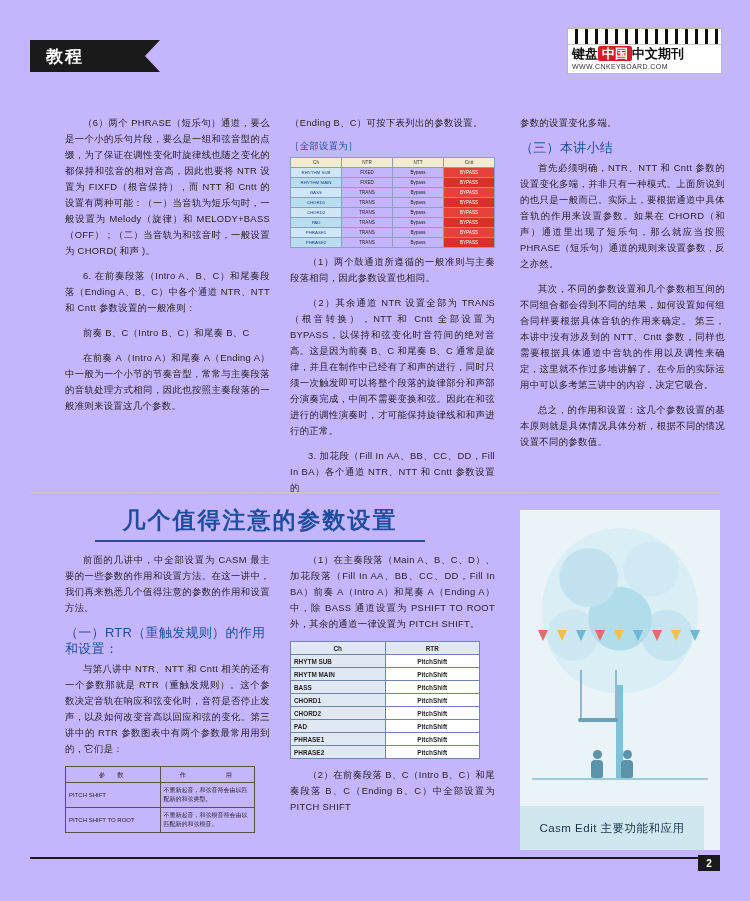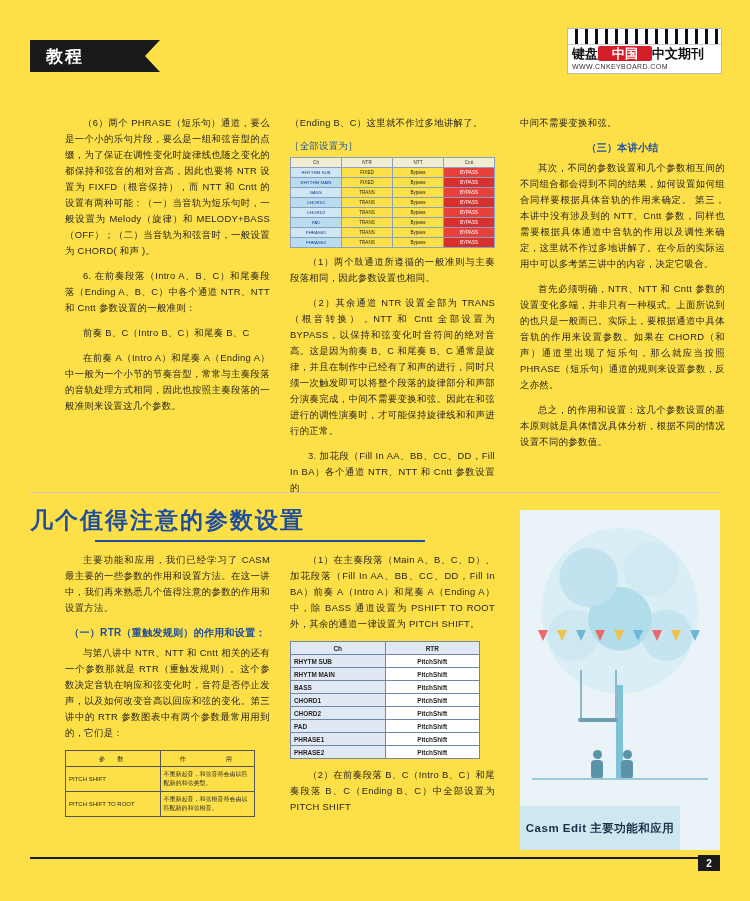--- a/index.html
+++ b/index.html
@@ -7,21 +7,21 @@
   body {
     width:750px; height:901px;
     background:#ffffff;
     font-family:"Liberation Sans", sans-serif;
     color:#231f20;
     position:relative;
     overflow:hidden;
   }
   .page {
     position:absolute; left:0; top:0; width:750px; height:901px;
-    background:#fde047;
+    background:#c4b5fd;
   }
   
   .header-band {
     position:absolute; left:30px; top:40px; width:115px; height:32px;
     background:#1a1a1a;
   }
   .header-band .tri {
     position:absolute; right:-15px; top:0; width:0; height:0;
     border-top:16px solid #1a1a1a;
     border-bottom:16px solid #1a1a1a;
@@ -41,21 +41,21 @@
     background:
       repeating-linear-gradient(to right,#fff 0 7px,#111 7px 10px);
     border-bottom:1px solid #ccc;
   }
   .logo-main {
     position:absolute; left:4px; top:16px; width:147px; height:18px;
     font-size:13px; font-weight:bold; color:#111; letter-spacing:0px;
     white-space:nowrap;
   }
   .logo-main .red {
-    background:#d51d28; color:#fff; padding:0 14px; border-radius:2px;
+    background:#d51d28; color:#fff; padding:0 4px; border-radius:2px;
   }
   .logo-url {
     position:absolute; left:4px; top:34px;
     font-size:7px; color:#333; letter-spacing:0.4px;
   }
   
   .topcols {
     position:absolute; left:30px; top:115px; width:690px; height:375px;
   }
   .col { position:absolute; top:0; width:205px; }
@@ -87,38 +87,38 @@
   .rname.alt { background:#b9dcef; }
   .cchord { background:#e8413c; color:#fff; font-weight:bold; }
   .cchord.alt { background:#d8302c; }
   
   .sec-rule-top {
     position:absolute; left:30px; top:492px; width:690px; height:1px;
     background:#c9c9c9;
   }
   .sec-title {
     position:absolute; left:30px; top:505px; width:460px;
-    text-align:left;
+    text-align:center;
     font-size:23px; font-weight:bold; color:#1f4e9c;
     letter-spacing:2px;
   }
   .sec-underline {
     position:absolute; left:95px; top:540px; width:330px; height:2px;
     background:#1f4e9c;
   }
   
   .lowcols {
     position:absolute; left:30px; top:552px; width:460px; height:300px;
   }
   .lcol { position:absolute; top:0; width:205px; }
   .l1 { left:35px; }
   .l2 { left:260px; }
   .subhead {
-    font-size:10px; color:#1f4e9c; font-weight:bold;
-    line-height:16px; margin:0 0 4px 0; letter-spacing:0.3px;text-align:center;
+    font-size:13px; color:#1f4e9c; font-weight:normal;
+    line-height:16px; margin:0 0 4px 0; letter-spacing:0.3px;
   }
   
   table.param {
     border-collapse:collapse; width:190px; font-size:6.2px;
     table-layout:fixed; margin:4px 0 0 0;
   }
   table.param th, table.param td {
     border:0.6px solid #555; padding:3px 3px; line-height:9px;
     vertical-align:middle;
   }
@@ -137,23 +137,23 @@
   table.rtr thead th { background:#dfe8f3; color:#222; }
   table.rtr td.lbl { background:#dfe8f3; text-align:left; padding-left:3px; }
   table.rtr td.val { background:#fff; }
   
   .illus {
     position:absolute; right:30px; top:510px; width:200px; height:340px;
     background:#eaf4f8;
     overflow:hidden;
   }
   .illus .caption {
-    position:absolute; left:0; bottom:0; width:160px; height:44px;
+    position:absolute; left:0; bottom:0; width:184px; height:44px;
     background:#cfe8f0; color:#16304a;
-    font-size:11.5px; font-weight:bold;
+    font-size:11.5px; font-weight:normal;
     display:flex; align-items:center; justify-content:center;
     letter-spacing:0.5px;
     margin-top:12px;
   }
   
   .tree { position:absolute; left:0; top:0; width:200px; height:296px; }
   .trunk {
     position:absolute; left:96px; top:175px; width:7px; height:95px;
     background:#7fc2d8;
   }
@@ -230,21 +230,21 @@
   <div class="topcols">
 
     <div class="col c1">
       <p class="para ind">（6）两个 PHRASE（短乐句）通道，要么是一个小的乐句片段，要么是一组和弦音型的点缀，为了保证在调性变化时旋律线也随之变化的都保持和弦音的相对音高，因此也要将 NTR 设置为 FIXFD（根音保持），而 NTT 和 Cntt 的设置有两种可能：（一）当音轨为短乐句时，一般设置为 Melody（旋律）和 MELODY+BASS（OFF）；（二）当音轨为和弦音时，一般设置为 CHORD( 和声 )。</p>
       <p class="para ind">6. 在前奏段落（Intro A、B、C）和尾奏段落（Ending A、B、C）中各个通道 NTR、NTT 和 Cntt 参数设置的一般准则：</p>
       <p class="para ind">前奏 B、C（Intro B、C）和尾奏 B、C</p>
       <p class="para ind">在前奏 A（Intro A）和尾奏 A（Ending A）中一般为一个小节的节奏音型，常常与主奏段落的音轨处理方式相同，因此也按照主奏段落的一般准则来设置这几个参数。</p>
     </div>
 
     <div class="col c2">
-      <p class="para">（Ending B、C）这里就不作过多地讲解了。</p>
+      <p class="para">（Ending B、C）可按下表列出的参数设置。</p>
       <div class="figcap">［全部设置为］</div>
 
       <table class="fig">
         <thead>
           <tr>
             <th>Ch</th>
             <th>NTR</th>
             <th>NTT</th>
             <th>Cntt</th>
           </tr>
@@ -300,35 +300,35 @@
           </tr>
         </tbody>
       </table>
 
       <p class="para ind">（1）两个鼓通道所遵循的一般准则与主奏段落相同，因此参数设置也相同。</p>
       <p class="para ind">（2）其余通道 NTR 设置全部为 TRANS（根音转换），NTT 和 Cntt 全部设置为 BYPASS，以保持和弦变化时音符间的绝对音高。这是因为前奏 B、C 和尾奏 B、C 通常是旋律，并且在制作中已经有了和声的进行，同时只须一次触发即可以将整个段落的旋律部分和声部分演奏完成，中间不需要变换和弦。因此在和弦进行的调性演奏时，才可能保持旋律线和和声进行的正常。</p>
       <p class="para ind">3. 加花段（Fill In AA、BB、CC、DD，Fill In BA）各个通道 NTR、NTT 和 Cntt 参数设置的</p>
     </div>
 
     <div class="col c3">
-      <p class="para">中间不需要变换和弦。</p>
+      <p class="para">参数的设置变化多端。</p>
       <p class="subhead">（三）本讲小结</p>
+      <p class="para ind">首先必须明确，NTR、NTT 和 Cntt 参数的设置变化多端，并非只有一种模式。上面所说到的也只是一般而已。实际上，要根据通道中具体音轨的作用来设置参数。如果在 CHORD（和声）通道里出现了短乐句，那么就应当按照 PHRASE（短乐句）通道的规则来设置参数，反之亦然。</p>
       <p class="para ind">其次，不同的参数设置和几个参数相互间的不同组合都会得到不同的结果，如何设置如何组合同样要根据具体音轨的作用来确定。 第三，本讲中没有涉及到的 NTT、Cntt 参数，同样也需要根据具体通道中音轨的作用以及调性来确定，这里就不作过多地讲解了。在今后的实际运用中可以多考第三讲中的内容，决定它吸合。</p>
-      <p class="para ind">首先必须明确，NTR、NTT 和 Cntt 参数的设置变化多端，并非只有一种模式。上面所说到的也只是一般而已。实际上，要根据通道中具体音轨的作用来设置参数。如果在 CHORD（和声）通道里出现了短乐句，那么就应当按照 PHRASE（短乐句）通道的规则来设置参数，反之亦然。</p>
       <p class="para ind">总之，的作用和设置：这几个参数设置的基本原则就是具体情况具体分析，根据不同的情况设置不同的参数值。</p>
     </div>
   </div>
 
   <div class="sec-rule-top"></div>
   <div class="sec-title">几个值得注意的参数设置</div>
   <div class="sec-underline"></div>
 
   <div class="lowcols">
     <div class="lcol l1">
-      <p class="para ind">主要功能和应用，我们已经学习了 CASM 最主要的一些参数的作用和设置方法。在这一讲中，我们再来熟悉几个值得注意的参数的作用和设置方法。</p>
+      <p class="para ind">前面的几讲中，中全部设置为 CASM 最主要的一些参数的作用和设置方法。在这一讲中，我们再来熟悉几个值得注意的参数的作用和设置方法。</p>
       <p class="subhead">（一）RTR（重触发规则）的作用和设置：</p>
       <p class="para ind">与第八讲中 NTR、NTT 和 Cntt 相关的还有一个参数那就是 RTR（重触发规则）。这个参数决定音轨在响应和弦变化时，音符是否停止发声，以及如何改变音高以回应和弦的变化。第三讲中的 RTR 参数图表中有两个参数最常用用到的，它们是：</p>
 
       <table class="param">
         <thead>
           <tr>
             <th>参　数</th>
             <th>作　　　　用</th>
           </tr>
         </thead>

